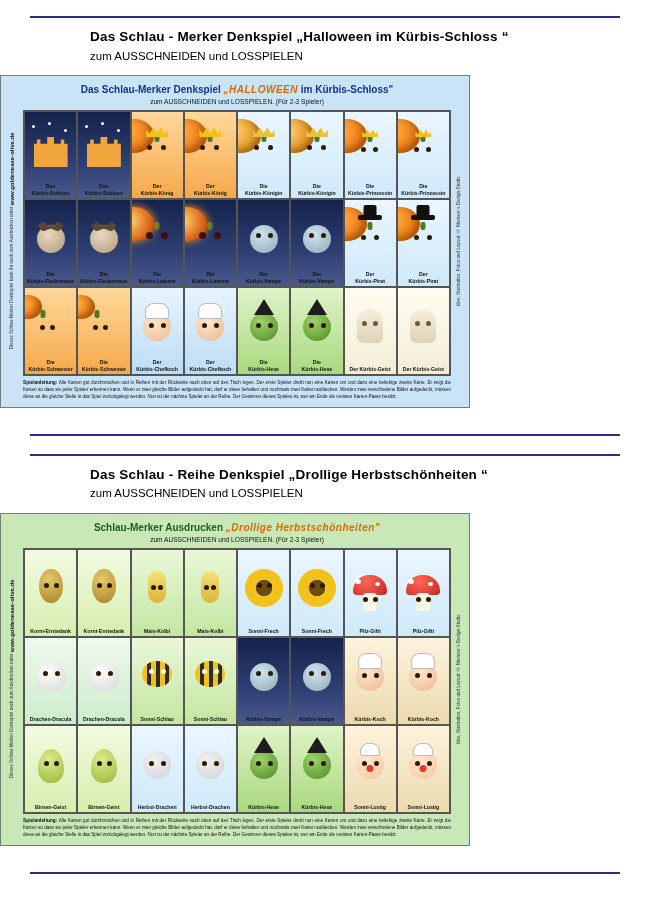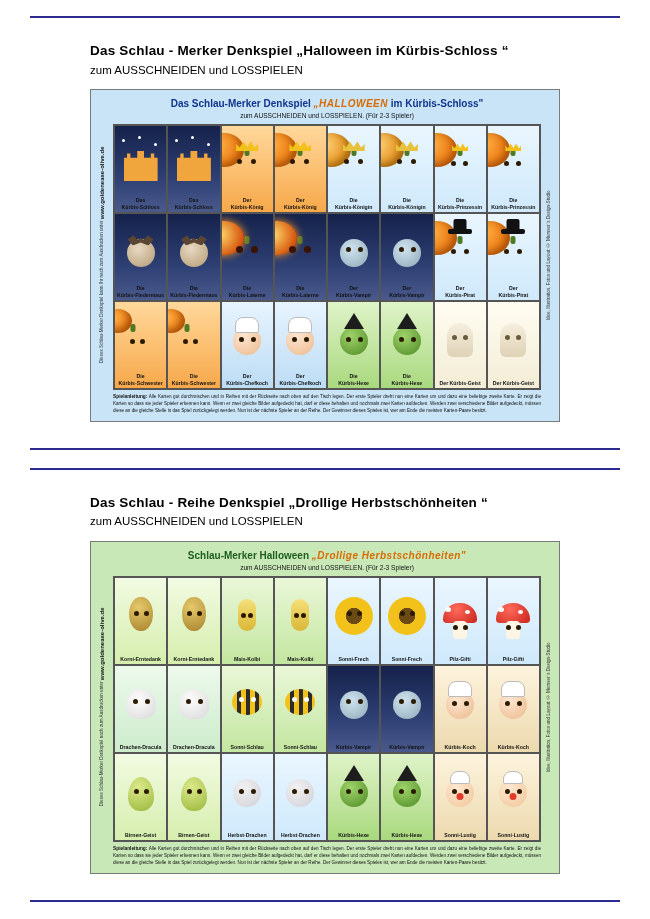--- a/index.html
+++ b/index.html
@@ -23,42 +23,41 @@
     position: relative;
   }
   .rule {
     height: 2px;
     background: #2c2c8f;
     margin: 0 auto;
     width: 590px;
   }
   .rule.top { margin-top: 16px; }
 
-  .section { width: 650px; margin-top: 14px; }
+  .section { width: 650px; }
 
   .heading-block {
     padding: 10px 0 4px 90px;
   }
   .heading-title {
     font-size: 13.5px;
     font-weight: bold;
     letter-spacing: 0.2px;
     line-height: 1.3;
   }
   .heading-sub {
     font-size: 11.5px;
     font-weight: normal;
     margin-top: 3px;
     line-height: 1.3;
   }
 
   
   .sheet-wrap {
     display: flex;
-    justify-content: center;
     margin-top: 8px;
   }
   .sheet {
     position: relative;
     width: 470px;
     box-sizing: border-box;
     border: 1px solid #7a7a7a;
     padding: 4px 4px 4px 22px;
     display: flex;
     flex-direction: column;
@@ -650,21 +649,21 @@
           <span class="small">Dieses Schlau-Merker Denkspiel nach zum Ausdrucken unter</span>
           &nbsp;
           <span class="url">www.goldenease-olive.de</span>
         </div>
         <div class="side-right">
           <span class="small">Idee, Illustration, Fotos und Layout: © Memser´s Design-Studio</span>
         </div>
 
         <div class="sheet-header">
           <div class="sheet-title">
-            <span>Schlau-Merker Halloween </span><span class="hl">„Drollige Herbstschönheiten"</span>
+            <span>Schlau-Merker Ausdrucken </span><span class="hl">„Drollige Herbstschönheiten"</span>
           </div>
           <div class="sheet-sub">zum AUSSCHNEIDEN und LOSSPIELEN. (Für 2-3 Spieler)</div>
         </div>
 
         <div class="grid" id="grid-1">
             <div class="card bg-lime">
               <div class="art">
                 <div class="fig">
                   <div class="pine"></div>
                   <div class="eye" style="left:16px; top:26px;"></div>

